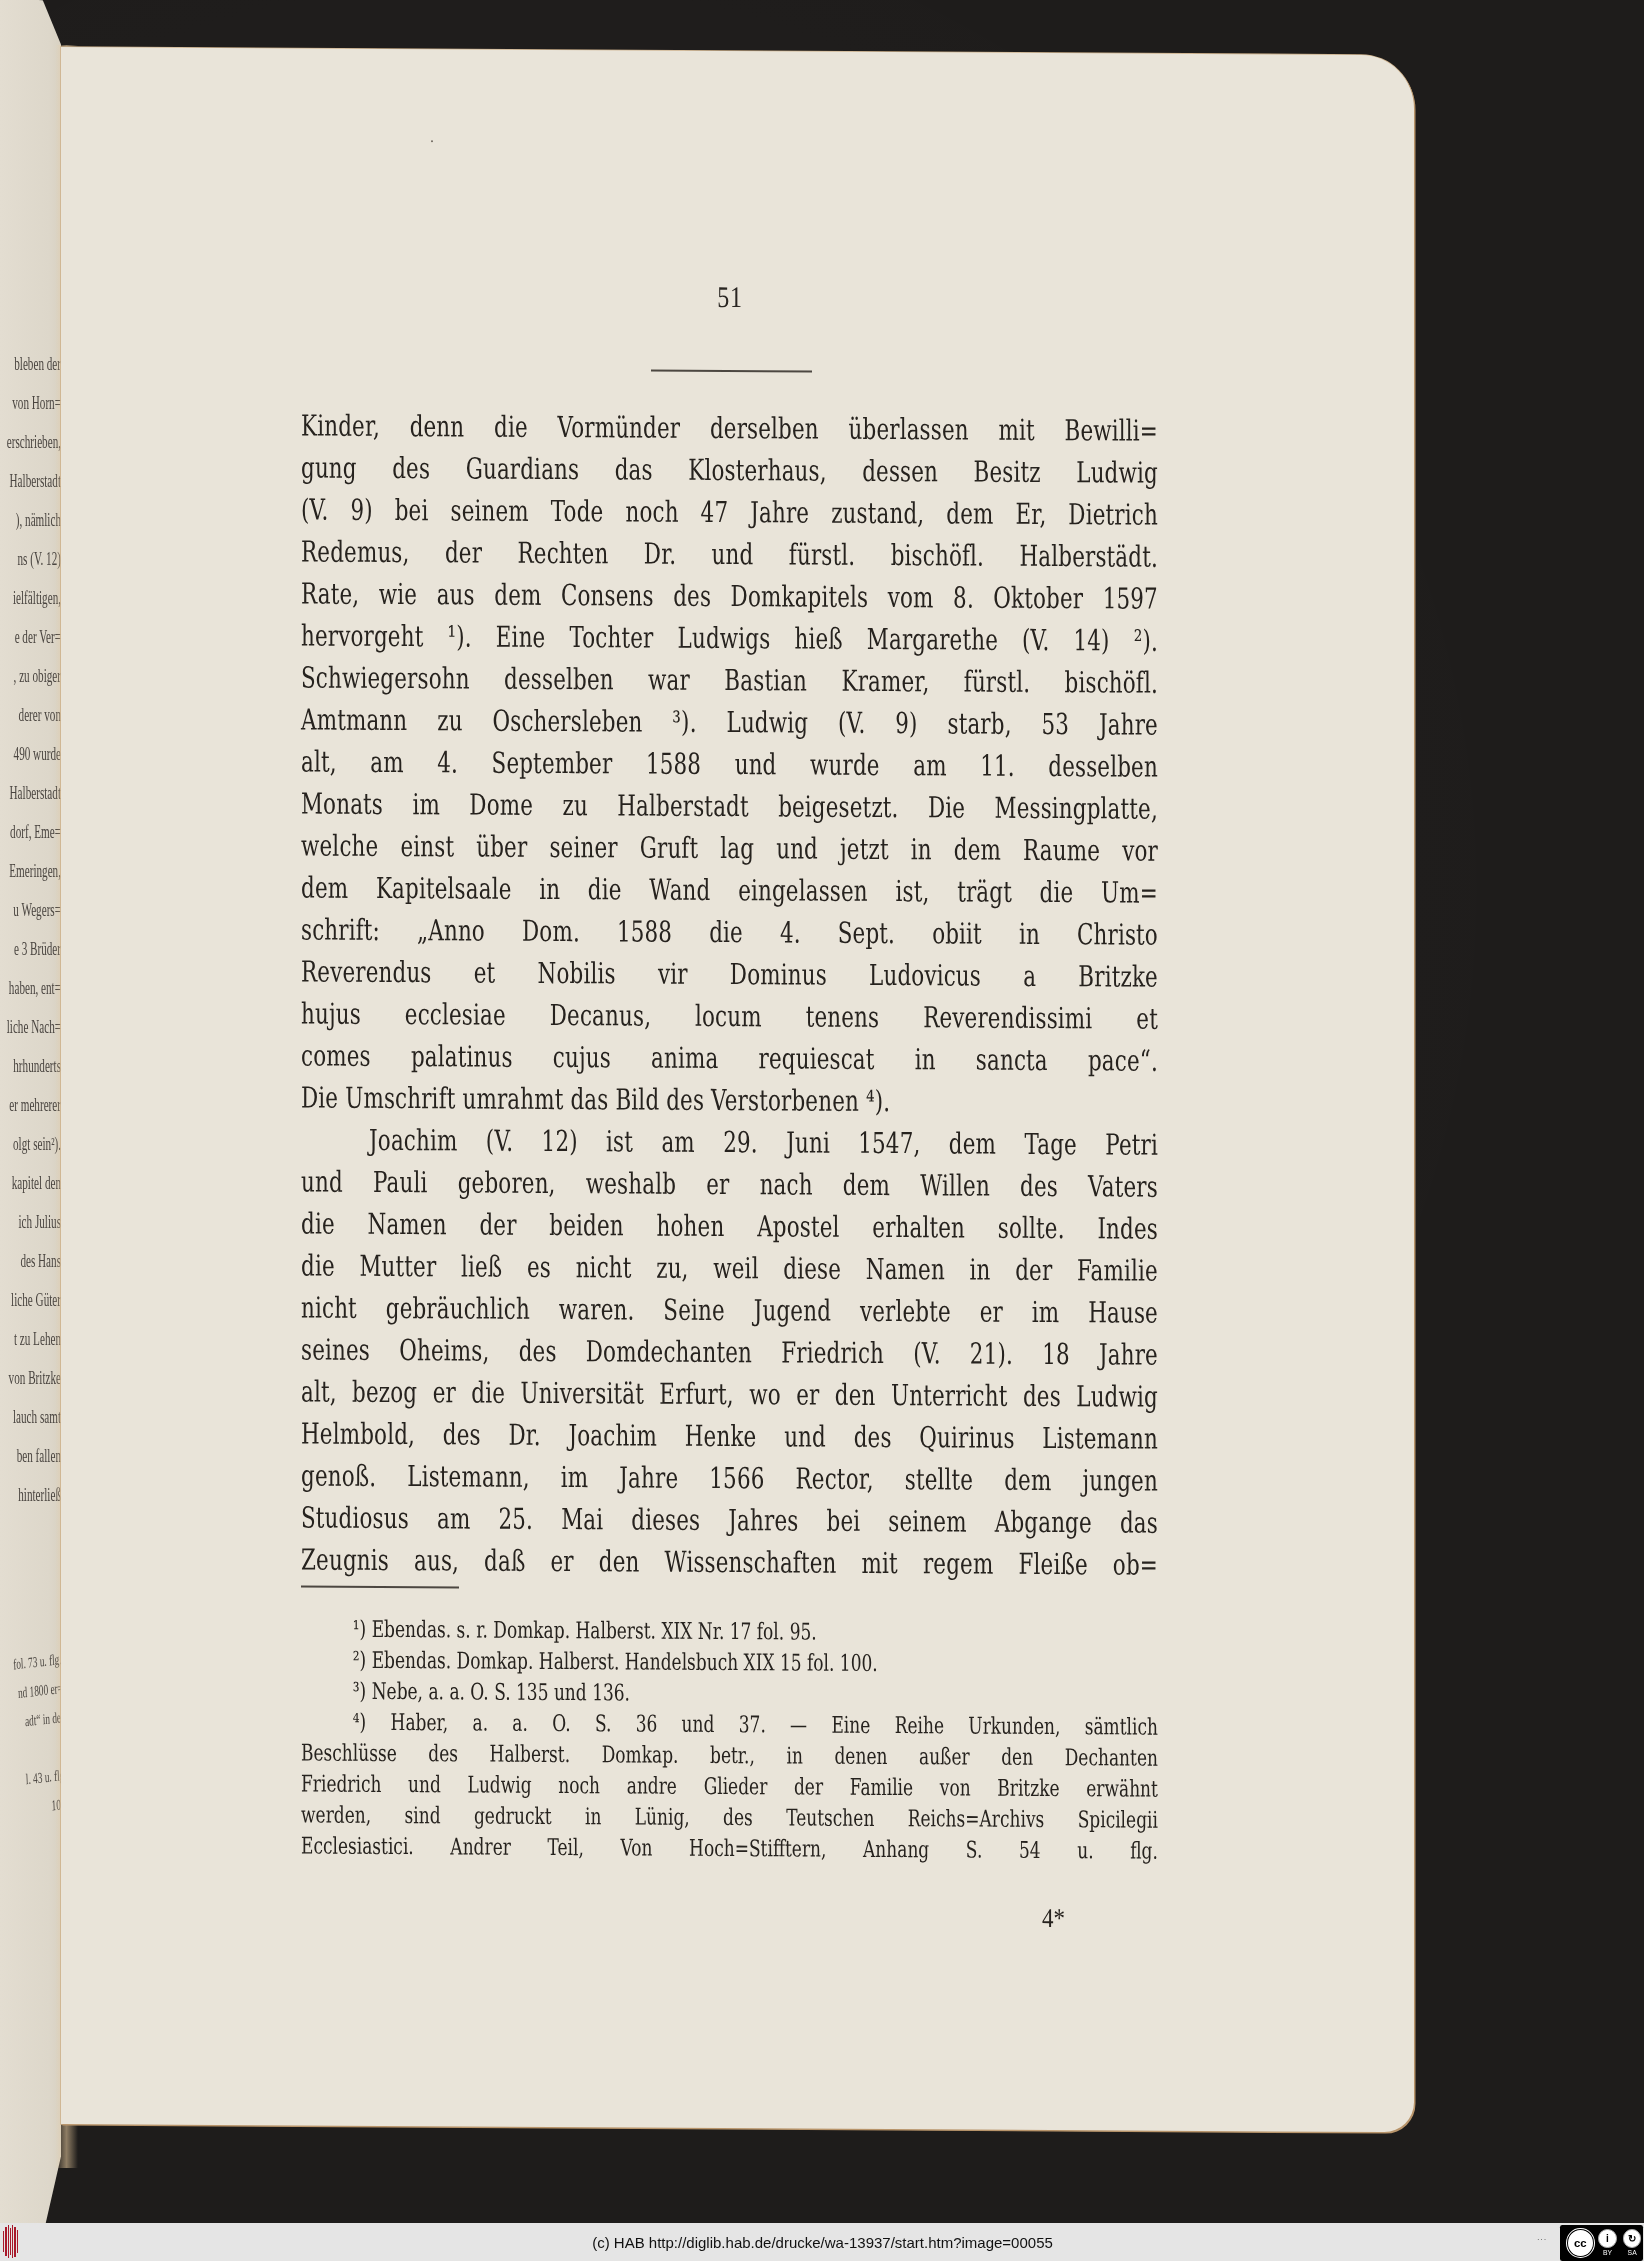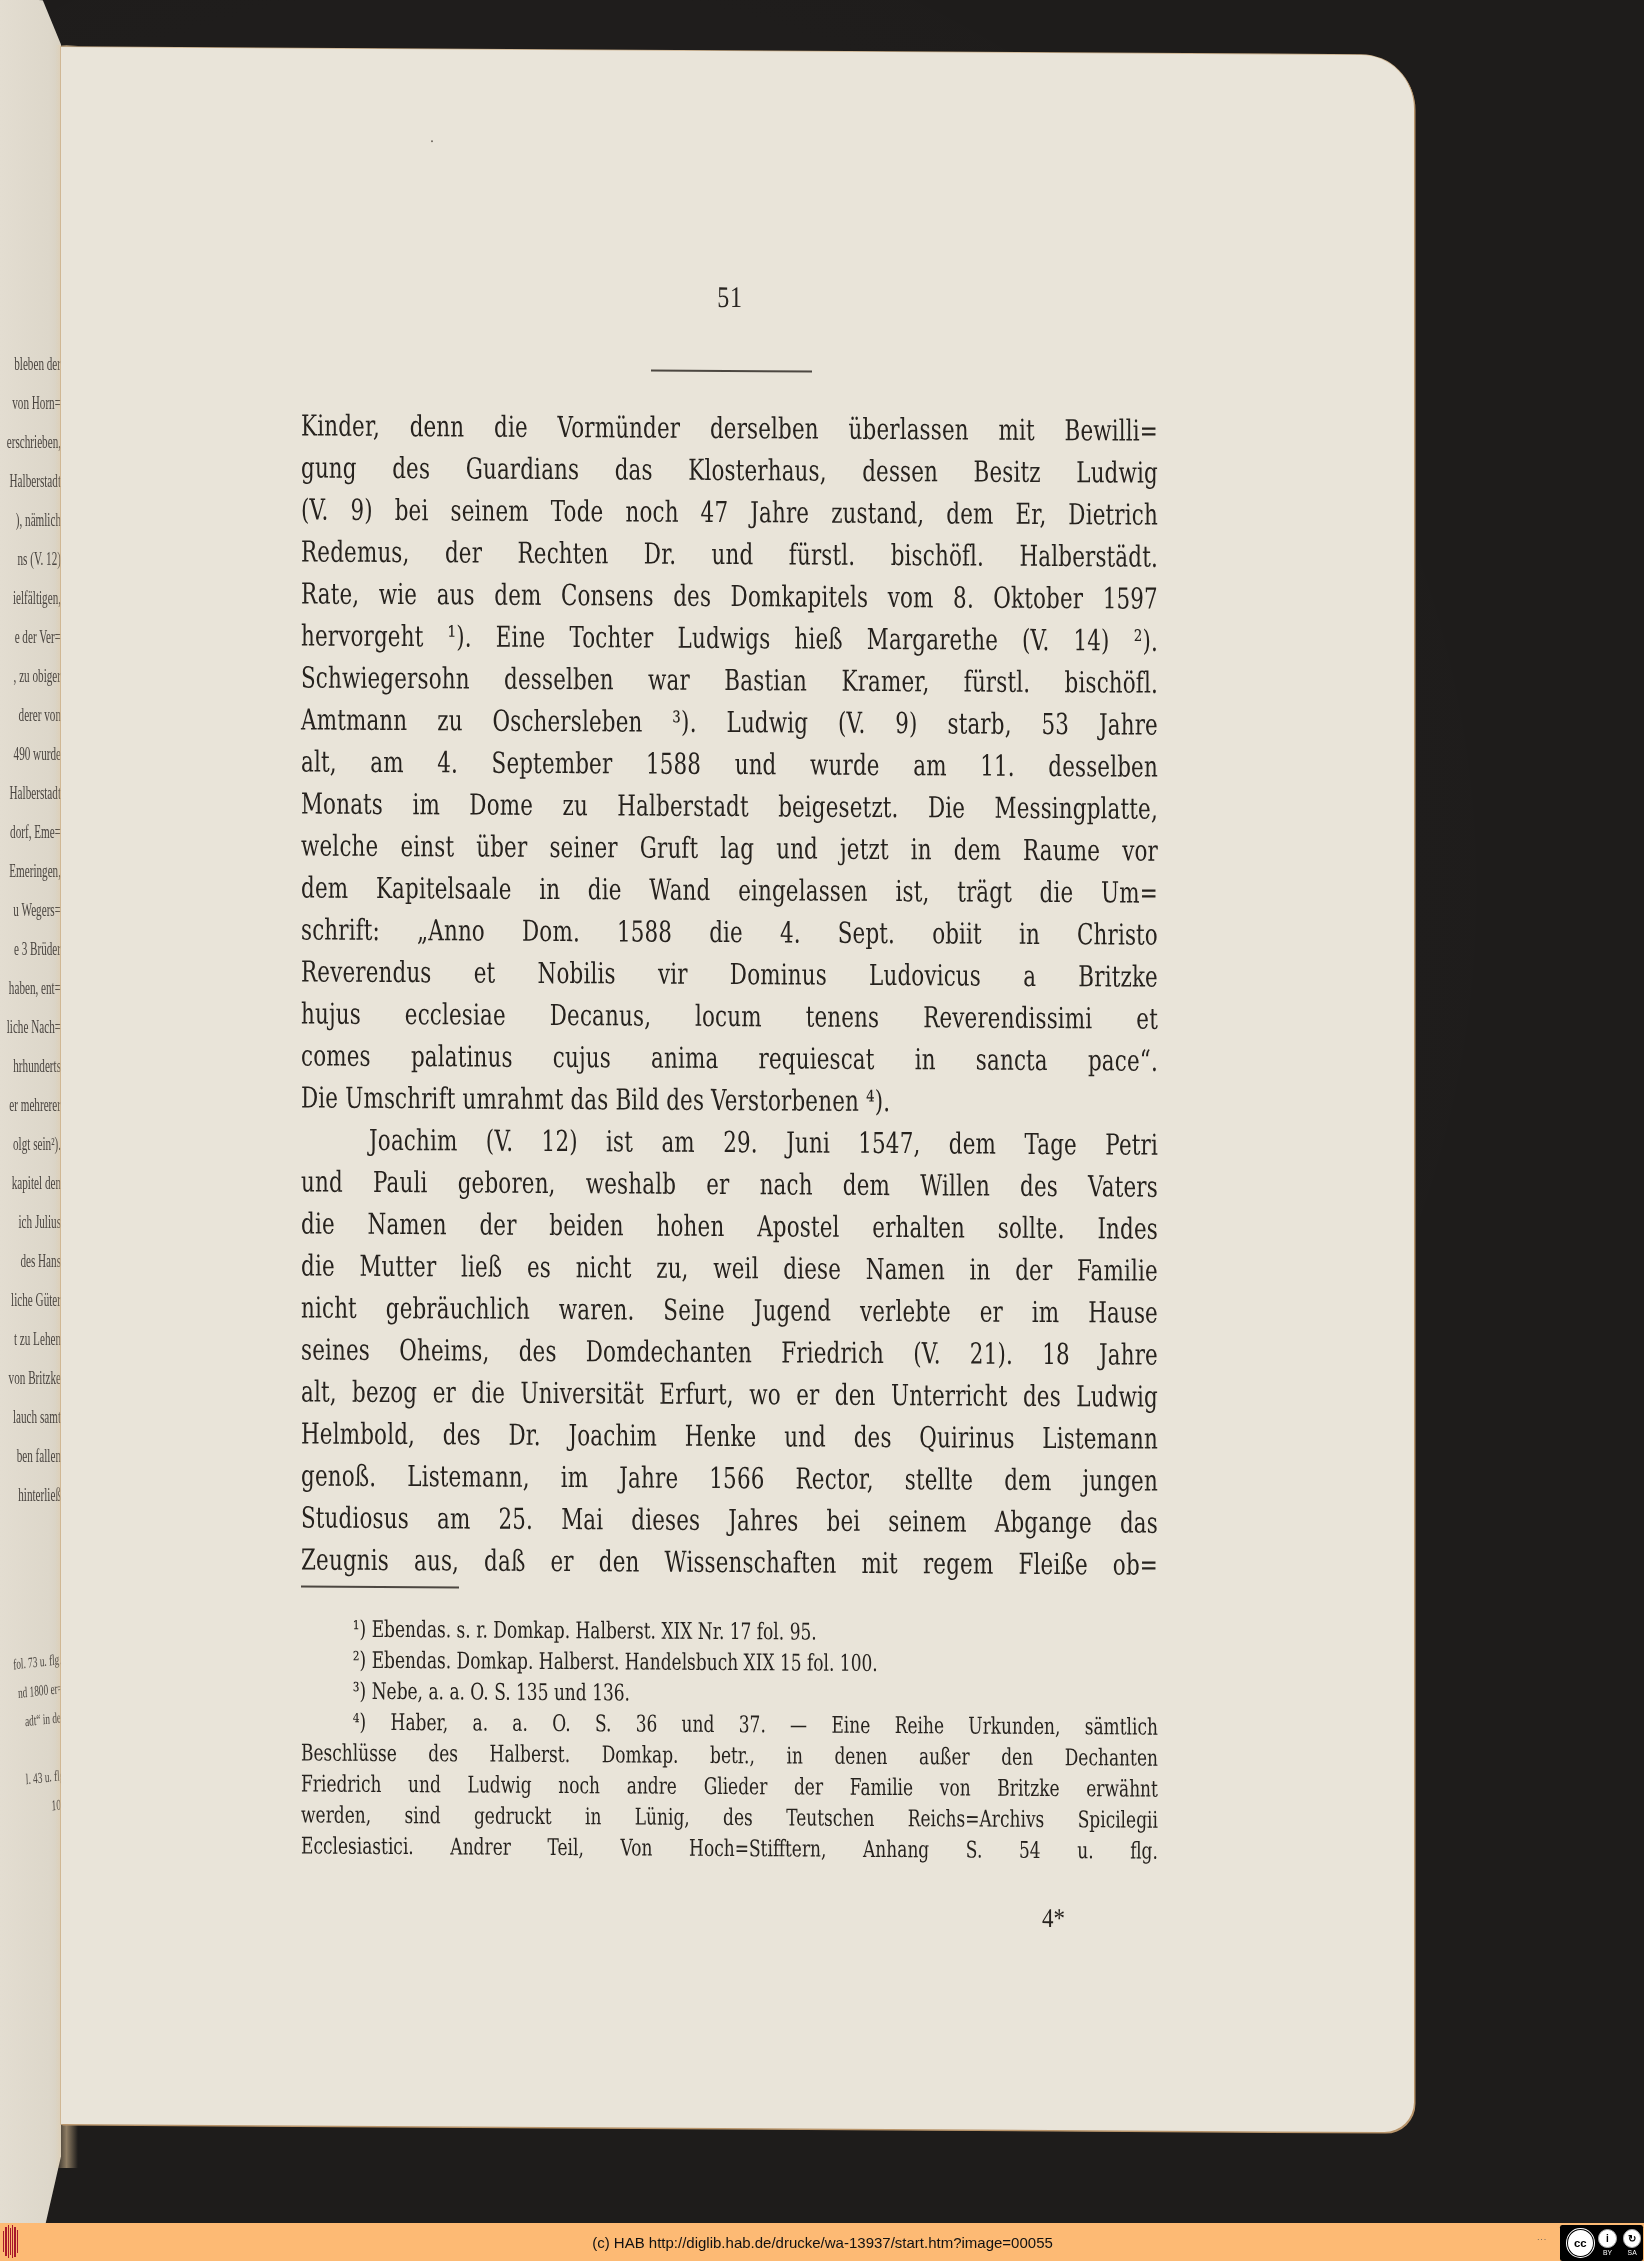--- a/index.html
+++ b/index.html
@@ -91,21 +91,21 @@
     .footnotes .fline.indent { padding-left: 70px; box-sizing: border-box; }
     .signature {
       position: absolute; left: 979px; top: 1850px;
       font-family: "Liberation Serif", serif; font-size: 27px; color: #26221e;
       transform: scaleX(0.85);
     }
     .dust { position: absolute; width: 2.3px; height: 2.3px; border-radius: 50%; background: #6f6860; }
     
     .status-bar {
       position: absolute; left: 0; top: 2223px; width: 1645px; height: 39px;
-      background: #fdba74;
+      background: #e5e5e5;
     }
     .logo {
       position: absolute; left: 3px; top: 2.3px; width: 15px; height: 33px;
       display: flex; gap: 0.8px; align-items: center;
     }
     .logo span { display: block; width: 1.5px; background: #a8192b; }
     .copyright {
       position: absolute; left: 0; top: 0; width: 1645px; height: 39px; line-height: 39px;
       text-align: center; font-family: "Liberation Sans", sans-serif; font-size: 15px; color: #111;
     }

